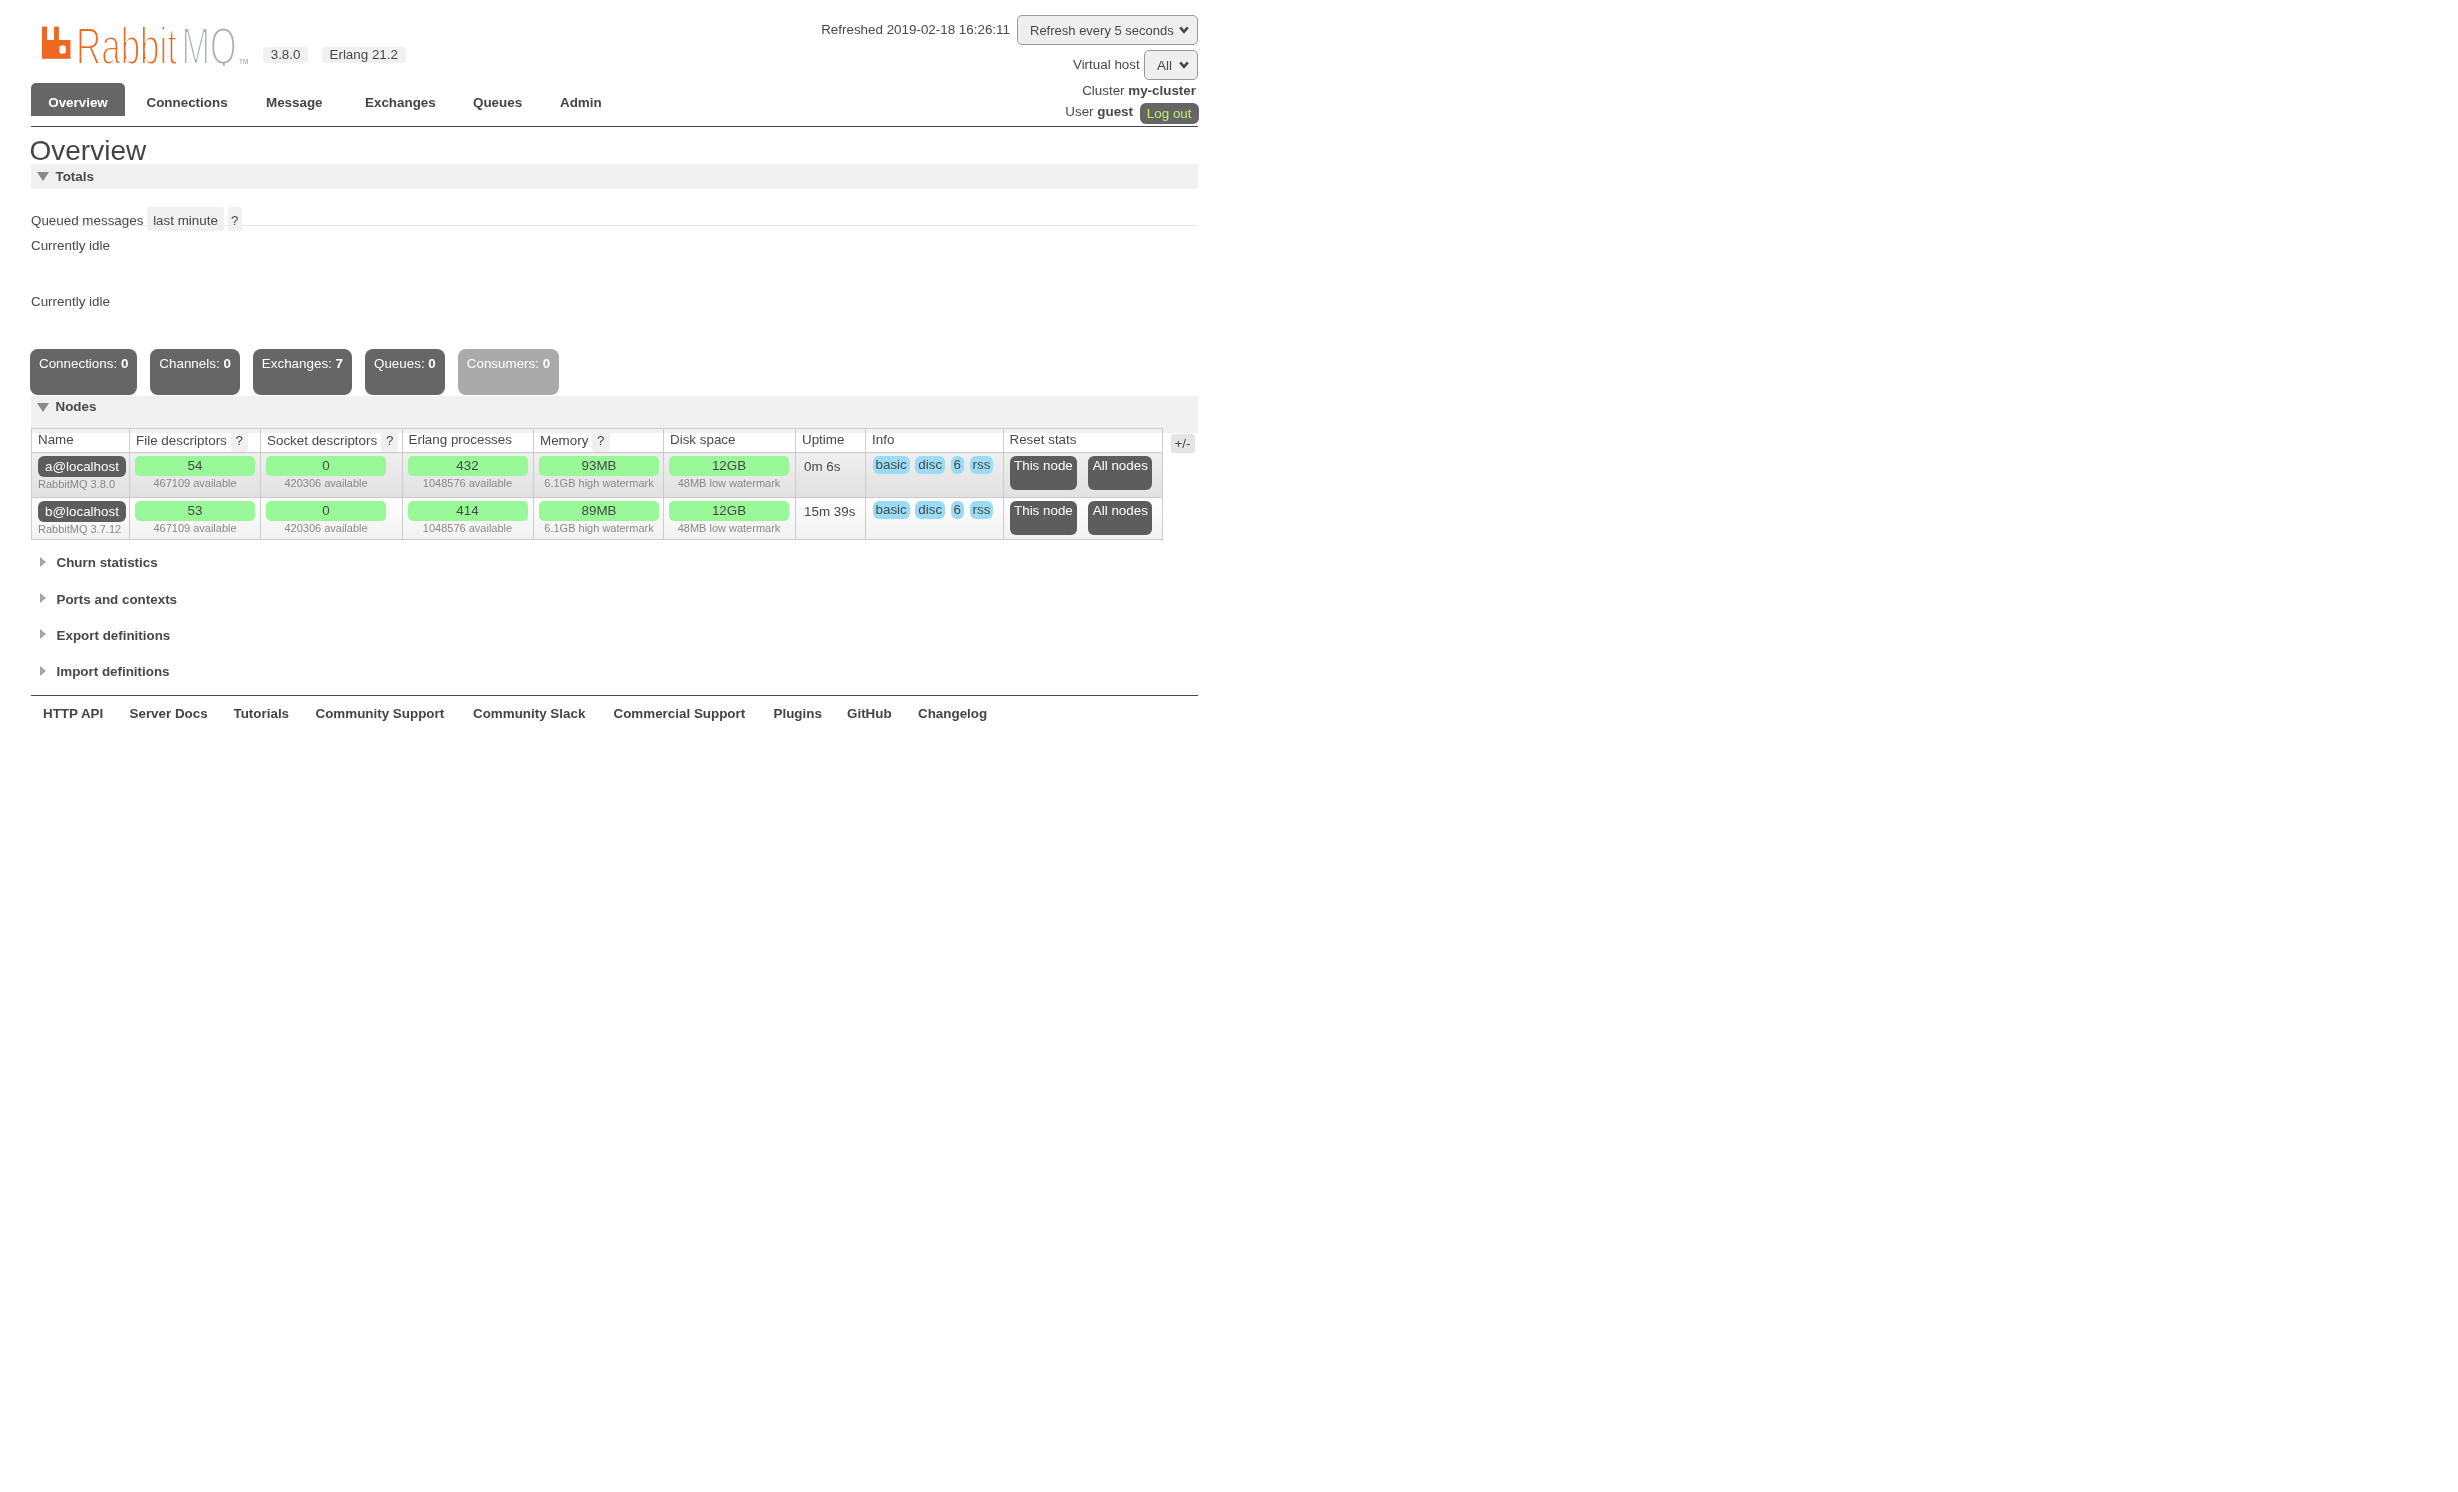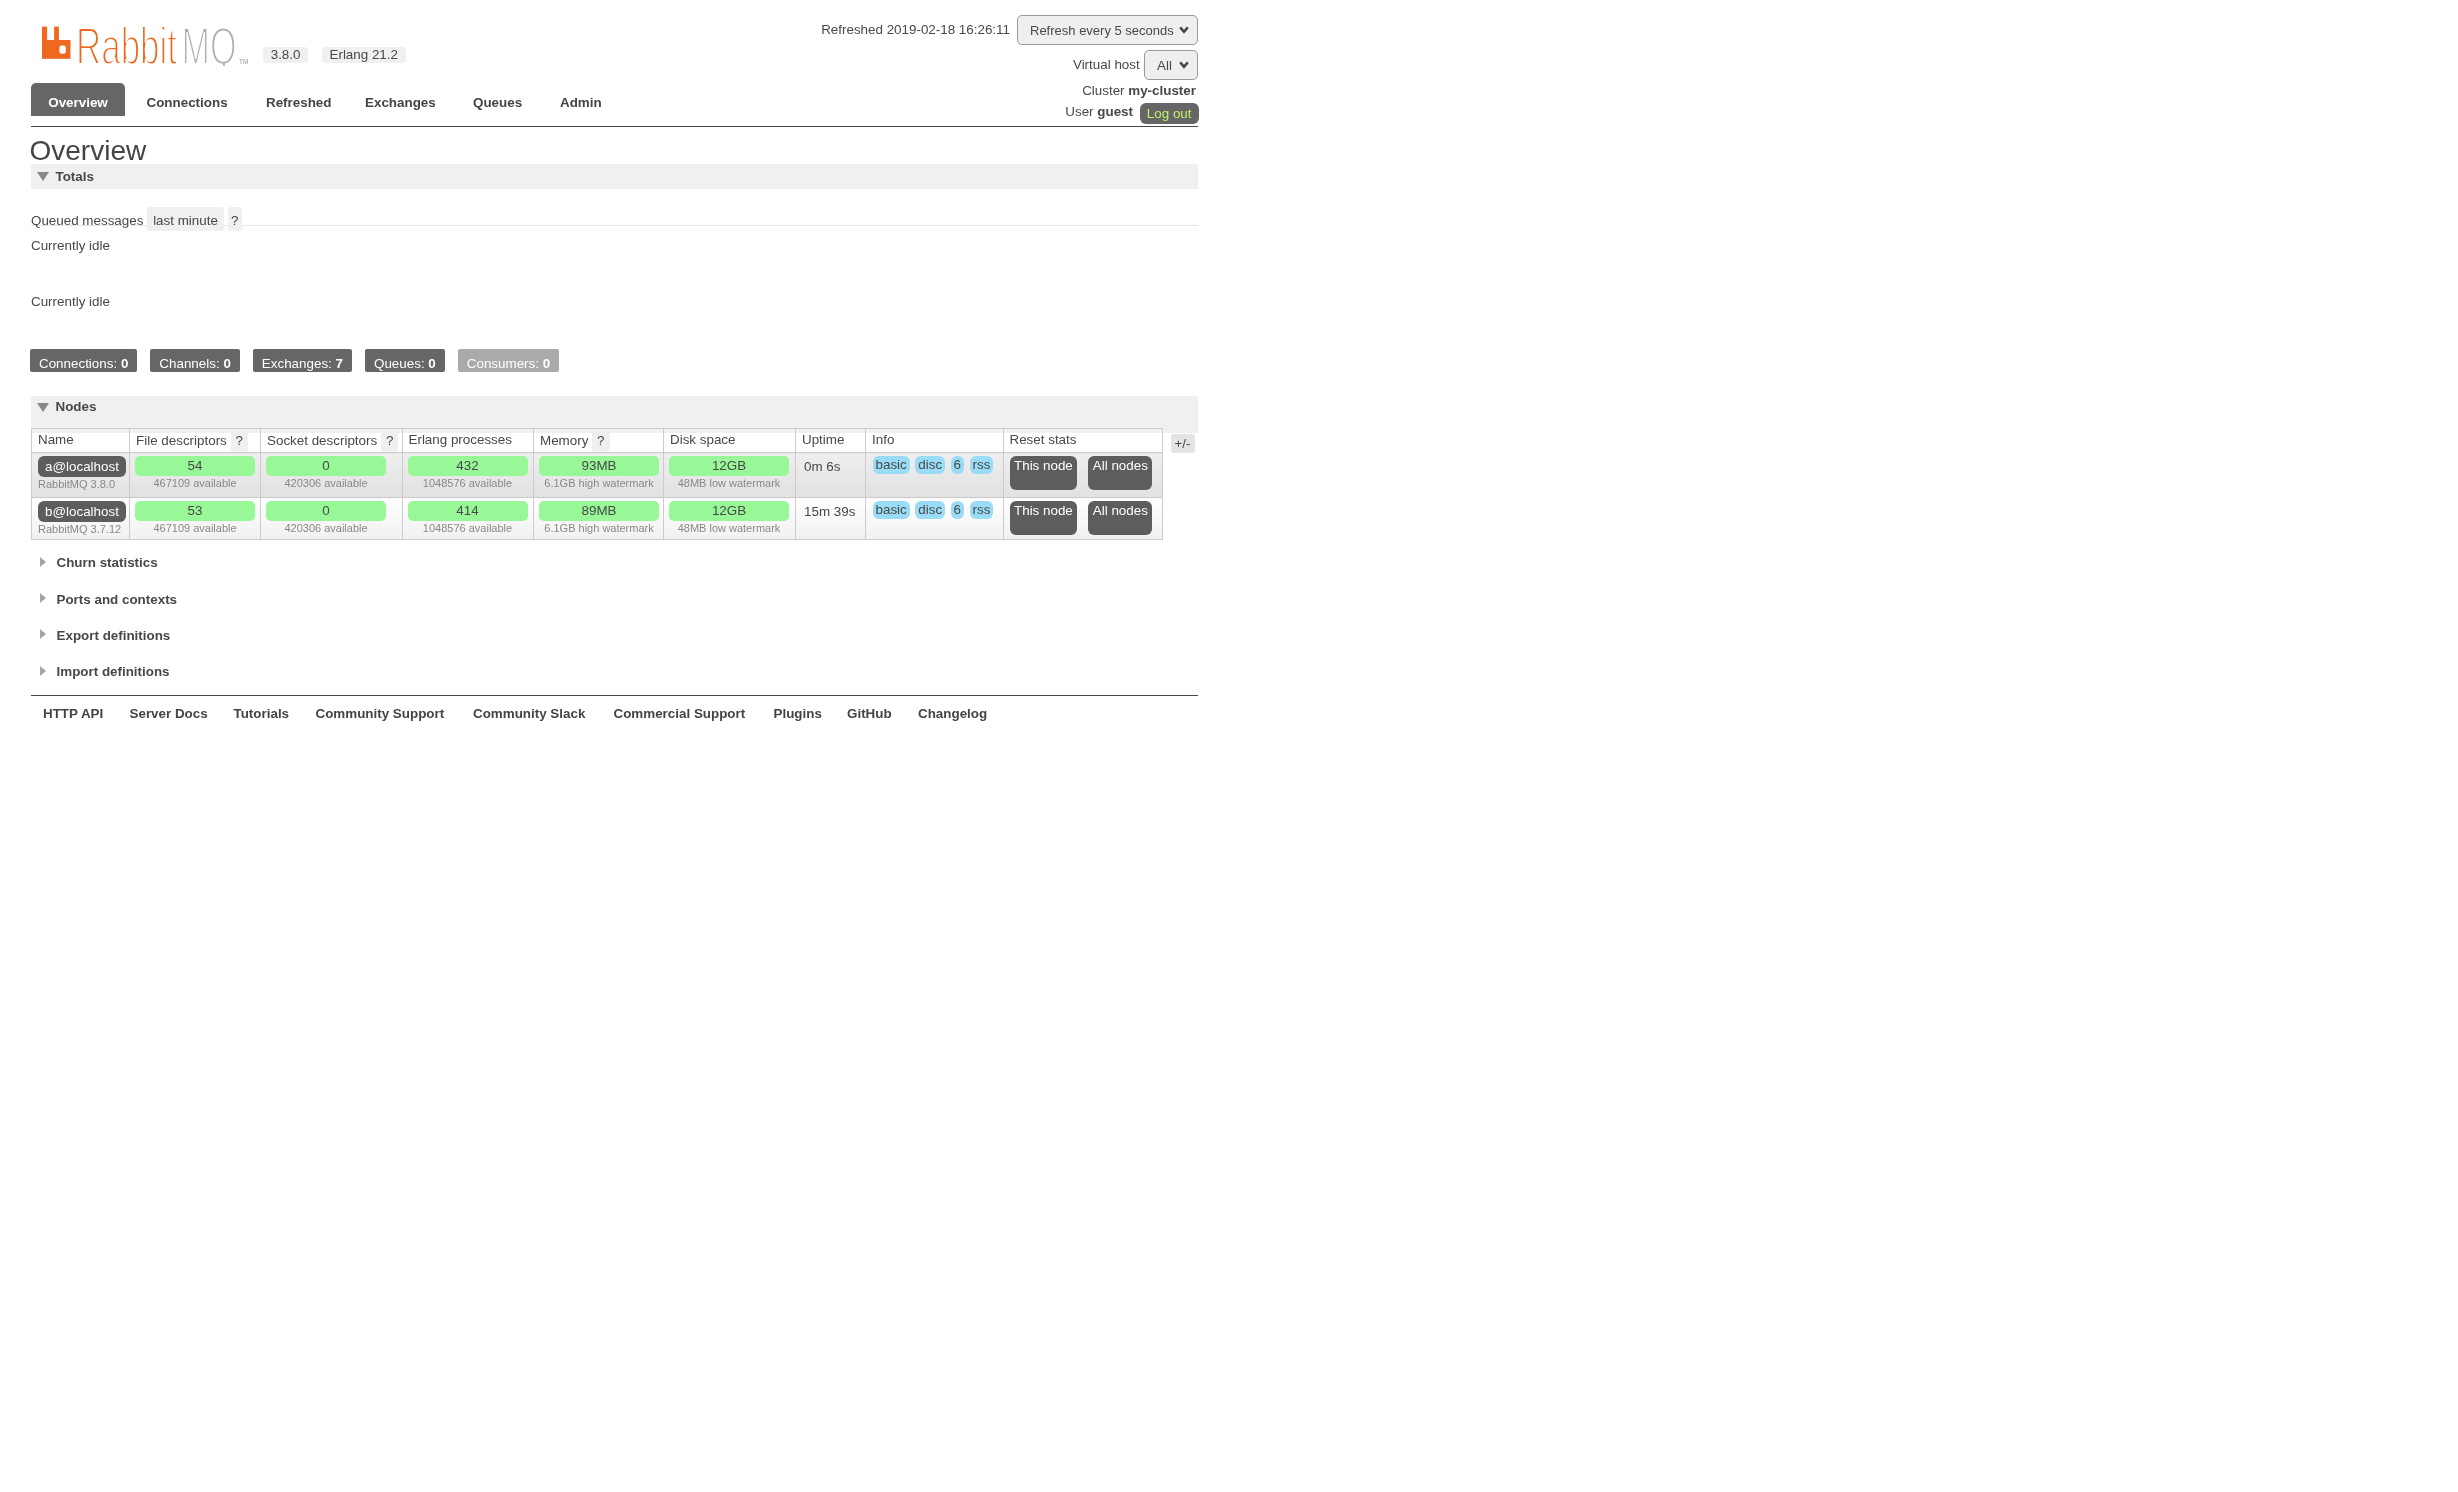--- a/index.html
+++ b/index.html
@@ -10,21 +10,21 @@
 .b { font-weight:bold; }
 .chip { display:inline-block; background:#f0f0f0; border-radius:3px; padding:3px 6px 0px; }
 .qchip { display:inline-block; background:#f0f0f0; border-radius:3px; padding:3px 3.5px 0px; }
 .selectbox { position:absolute; background:#efefef; border:1px solid #999; border-radius:5px; }
 .selectbox span { position:absolute; left:12px; top:50%; transform:translateY(-50%); white-space:nowrap; }
 .chev { position:absolute; right:8px; top:50%; margin-top:-3.6px; width:10px; height:7.6px; }
 .tri-down { width:0; height:0; border-left:6px solid transparent; border-right:6px solid transparent; border-top:9px solid #888; }
 .tri-right { width:0; height:0; border-top:5.8px solid transparent; border-bottom:5.8px solid transparent; border-left:6.2px solid #a5a5a5; }
 .sechead { position:absolute; left:31px; width:1167px; background:#f0f0f0; }
 .rline { position:absolute; left:31px; width:1167px; border-bottom:1px solid #e6e6e6; }
-.gbadge { display:inline-block; background:#666; color:#fff; border-radius:2px; height:23px; line-height:30.3px; padding:0 9px; margin-right:13px; }
+.gbadge { display:inline-block; background:#666; color:#fff; border-radius:8px; height:46px; line-height:30.3px; padding:0 9px; margin-right:13px; }
 .navitem { position:absolute; top:83px; height:33px; line-height:40.5px; font-weight:bold; color:#444; }
 .ftlink { position:absolute; font-weight:bold; color:#444; line-height:16px; }
 table#nodes { border-collapse:collapse; table-layout:fixed; width:1132px; }
 table#nodes th, table#nodes td { border:1px solid #ccc; padding:0; font-weight:normal; text-align:left; vertical-align:top; overflow:hidden; }
 table#nodes th { height:22px; padding-left:6px; line-height:21px; }
 tr.r1 td { background:linear-gradient(180deg,#efefef,#e1e1e1); height:45px; }
 tr.r2 td { background:linear-gradient(180deg,#ffffff,#f1f1f1); height:42px; }
 .nbadge { display:inline-block; background:#5d5d5d; color:#fff; border-radius:6px; padding:0 7px; height:21px; line-height:21px; margin:3px 0 0 6px; }
 .nver { margin:1px 0 0 6px; font-size:11px; color:#888; line-height:13px; }
 .bar { margin:2.5px 0 0 5px; width:120px; height:20.6px; line-height:20.6px; background:#98f898; border-radius:5px; text-align:center; }
@@ -64,21 +64,21 @@
     <svg class="chev" viewBox="0 0 10 7.6">
         <polyline points="1.2,1.4 5,5.8 8.8,1.4" fill="none" stroke="#444" stroke-width="2.5"></polyline>
       </svg>
   </div>
   <div class="abs" style="right:33px; top:84.4px; line-height:14px;">Cluster <span class="b">my-cluster</span></div>
   <div class="abs" style="right:96px; top:105px; line-height:14px;">User <span class="b">guest</span></div>
   <div class="abs" style="left:1139.5px; top:103px; width:59.4px; height:21px; line-height:21px; background:#666; color:#bef264; border-radius:6px; text-align:center;">Log out</div>
 
   <div class="abs" style="left:31px; top:82.5px; width:94px; height:33.5px; line-height:40.5px; background:#666; color:#fff; font-weight:bold; border-radius:5px 5px 0 0; text-align:center;">Overview</div>
   <div class="navitem" style="left:146.5px;">Connections</div>
-  <div class="navitem" style="left:266px;">Refreshed</div>
+  <div class="navitem" style="left:266px;">Message</div>
   <div class="navitem" style="left:365px;">Exchanges</div>
   <div class="navitem" style="left:473px;">Queues</div>
   <div class="navitem" style="left:560px;">Admin</div>
   <div class="abs" style="left:31px; top:126px; width:1167px; height:1px; background:#484848;"></div>
 
   <div class="abs" style="left:29.5px; top:137.2px; font-size:28px; line-height:28px; color:#444;">Overview</div>
 
   <div class="sechead" style="top:164.4px; height:25.1px;">
     <div class="tri-down abs" style="left:6px; top:8px;"></div>
     <div class="abs b" style="left:24.5px; top:0; line-height:25.1px;">Totals</div>

